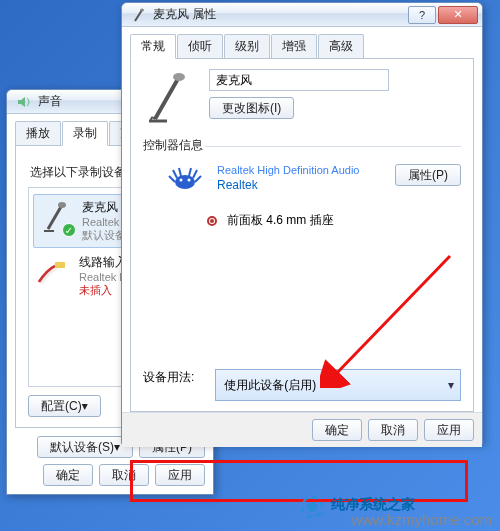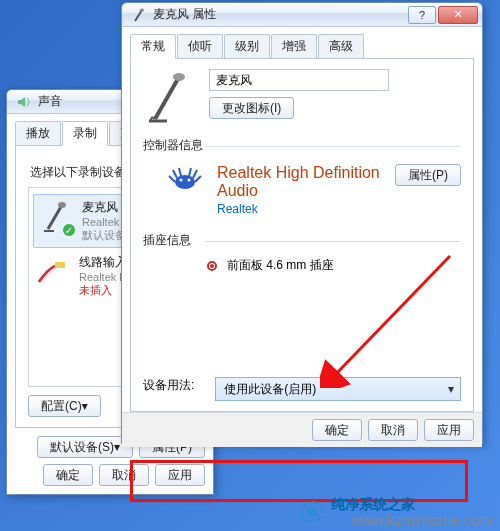--- a/index.html
+++ b/index.html
@@ -42,34 +42,34 @@
 .win-mic .tab-panel { height: 354px; position:relative;}
 .mic-row1 { display:flex; align-items:flex-start; gap:18px; margin-bottom:12px;}
 .mic-bigico { width:48px; height:56px;}
 .mic-name-col { flex:1;}
 .mic-input { width:180px; height:22px; border:1px solid #b9c6d6; padding:2px 6px; font-size:12px; margin-bottom:6px;}
 .group { margin-top:12px;}
 .group-title { font-size:12px; color:#222; margin-bottom:6px; position:relative;}
 .group-title::after { content:""; position:absolute; left:62px; right:0; top:50%; height:1px; background:#d6dee9;}
 .ctrl-row { display:flex; align-items:flex-start; gap:14px; padding: 4px 0 4px 24px;}
 .crab { width:36px; height:30px;}
-.ctrl-name { font-size:16px; color:#c2410c;}
+.ctrl-name { font-size:11px; color:#3b82f6;}
 .ctrl-link { font-size:12px; color:#0066cc; margin-top:2px; display:inline-block;}
 .jack-row { display:flex; align-items:center; gap:10px; padding: 2px 0 2px 64px; font-size:12px;}
 .radio { width:10px; height:10px; border:2px solid #b33; border-radius:50%; display:inline-block; position:relative;}
 .radio::after{content:"";position:absolute;inset:1px;background:#b33;border-radius:50%;}
 .usage-row { position:absolute; left:12px; right:12px; bottom:10px; display:flex; gap:21px;}
 .usage-label { font-size:12px;}
-.usage-select { flex:1; height:24px; border:1px solid #8fb3dc; background:linear-gradient(#eaf3ff,#d6e7fb); padding:0 20px 0 8px; font-size:12px; display:flex; align-items:center; position:relative;}
+.usage-select { flex:1; height:32px; border:1px solid #8fb3dc; background:linear-gradient(#eaf3ff,#d6e7fb); padding:0 20px 0 8px; font-size:12px; display:flex; align-items:center; position:relative;}
 .usage-select::after{content:"▾"; position:absolute; right:6px; color:#335;}
 .red-box { position:absolute; left:130px; bottom:29px; width:338px; height:42px; border:3px solid #e11; z-index:10; pointer-events:none;}
 .arrow-svg { position:absolute; left:320px; top:248px; width:140px; height:140px; z-index:9; pointer-events:none; }
 .dlg-buttons { display:flex; gap:6px; justify-content:flex-end; padding:6px 8px; background:#f0f0f0; border-top:1px solid #d6dee9;}
 
-.watermark { position:absolute; right:8px; bottom:4px; display:flex; align-items:center; gap:8px; color:#0066aa; font-size:14px; z-index:20;}
+.watermark { position:absolute; right:8px; bottom:4px; display:flex; gap:8px; color:#0066aa; font-size:14px; z-index:20;}
 .wm-ico { width:22px; height:22px; border:2px dashed #2a8dd8; border-radius:50%; display:flex; align-items:center; justify-content:center;}
 .wm-ico::after{content:""; width:10px;height:10px;background:#2a8dd8;border-radius:50%;}
 .wm-url { font-size:15px; color:#888; display:block; line-height:1;margin-left:20px;}
 .wm-name { font-weight:bold; line-height:1;}
 
 svg { display:block;}
 </style>
 </head>
 <body>
 
@@ -190,21 +190,20 @@
           </div>
           <div style="flex:1;">
             <div class="ctrl-name">Realtek High Definition Audio</div>
             <a class="ctrl-link">Realtek</a>
           </div>
           <span class="btn">属性(P)</span>
         </div>
       </div>
 
       <div class="group">
-        <div class="group-title">插座信息</div>
         <div class="jack-row">
           <span class="radio"></span>
           <span>前面板 4.6 mm 插座</span>
         </div>
       </div>
 
       <div class="usage-row">
         <span class="usage-label">设备用法:</span>
         <div class="usage-select">
           <span>使用此设备(启用)</span>

